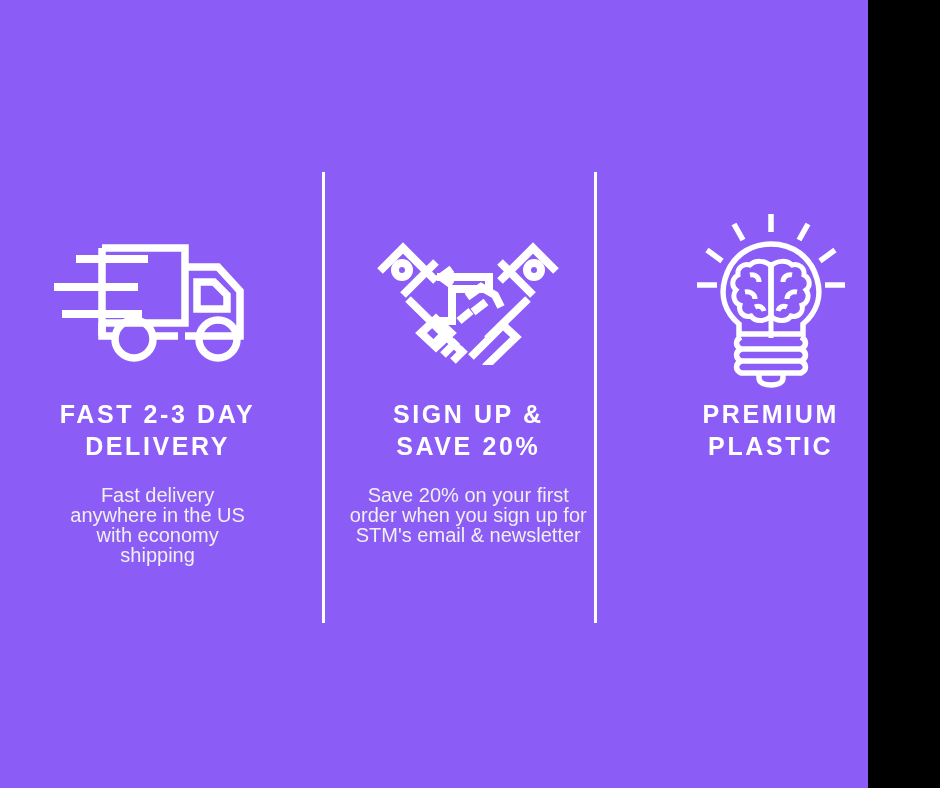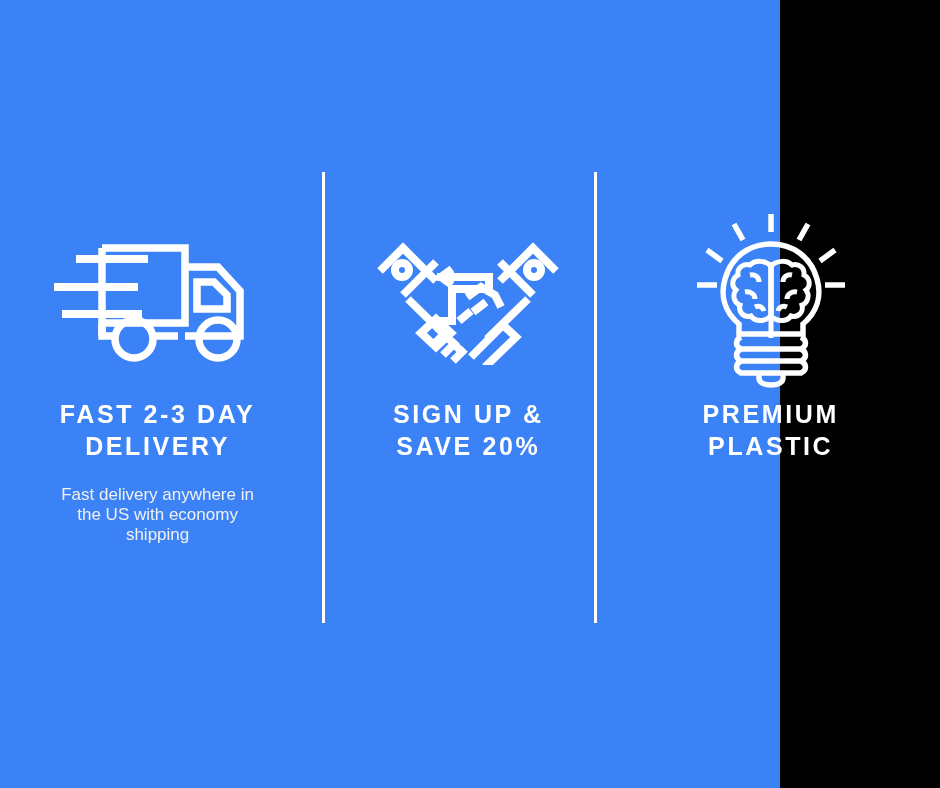--- a/index.html
+++ b/index.html
@@ -9,23 +9,23 @@
   }
   body {
     width: 940px;
     height: 788px;
     background: #000000;
     font-family: "Liberation Sans", sans-serif;
     overflow: hidden;
   }
   .banner {
     position: relative;
-    width: 780px;
+    width: 868px;
     height: 788px;
-    background: #3b82f6;
+    background: #8b5cf6;
     box-sizing: border-box;
   }
   .columns {
     position: absolute;
     left: 0;
     top: 0;
     width: 940px;
     height: 788px;
     display: flex;
     flex-direction: row;
@@ -66,21 +66,21 @@
     margin: 0;
     padding: 0;
     white-space: pre-line;
   }
   .col-1 .heading { width: 260px; margin-top: 19px; }
   .col-2 .heading { width: 250px; margin-top: 19px; }
   .col-3 .heading { width: 250px; margin-top: 19px; }
 
   .body-text {
     color: #f0f0f0;
-    font-size: 17px;
+    font-size: 20px;
     font-weight: 400;
     line-height: 20px;
     text-align: center;
     margin: 0;
     padding: 0;
   }
   .col-1 .body-text { width: 196px; margin-top: 23px; }
   .col-2 .body-text { width: 252px; margin-top: 23px; }
   .col-3 .body-text { width: 200px; margin-top: 23px; }
 
@@ -171,20 +171,21 @@
             <path d="M58 116 L72 102"></path>
             <path d="M68 126 L82 112"></path>
             <path d="M78 132 L90 120"></path>
 
             <path d="M96 128 L128 96 L141 108 L110 138"></path>
           </g>
         </svg>
       </div>
       <div class="heading">SIGN UP &amp;
 SAVE 20%</div>
+      <div class="body-text">Save 20% on your first order when you sign up for STM's email &amp; newsletter</div>
     </div>
 
     <div class="column col-3">
       <div class="icon-wrap">
         <svg class="icon-bulb" viewBox="0 0 156 182" aria-hidden="true">
 
           <g stroke="#ffffff" stroke-width="5.5" stroke-linecap="butt" fill="none">
             <path d="M78 8 V26"></path>
             <path d="M41 18 L50 34"></path>
             <path d="M115 18 L106 34"></path>

